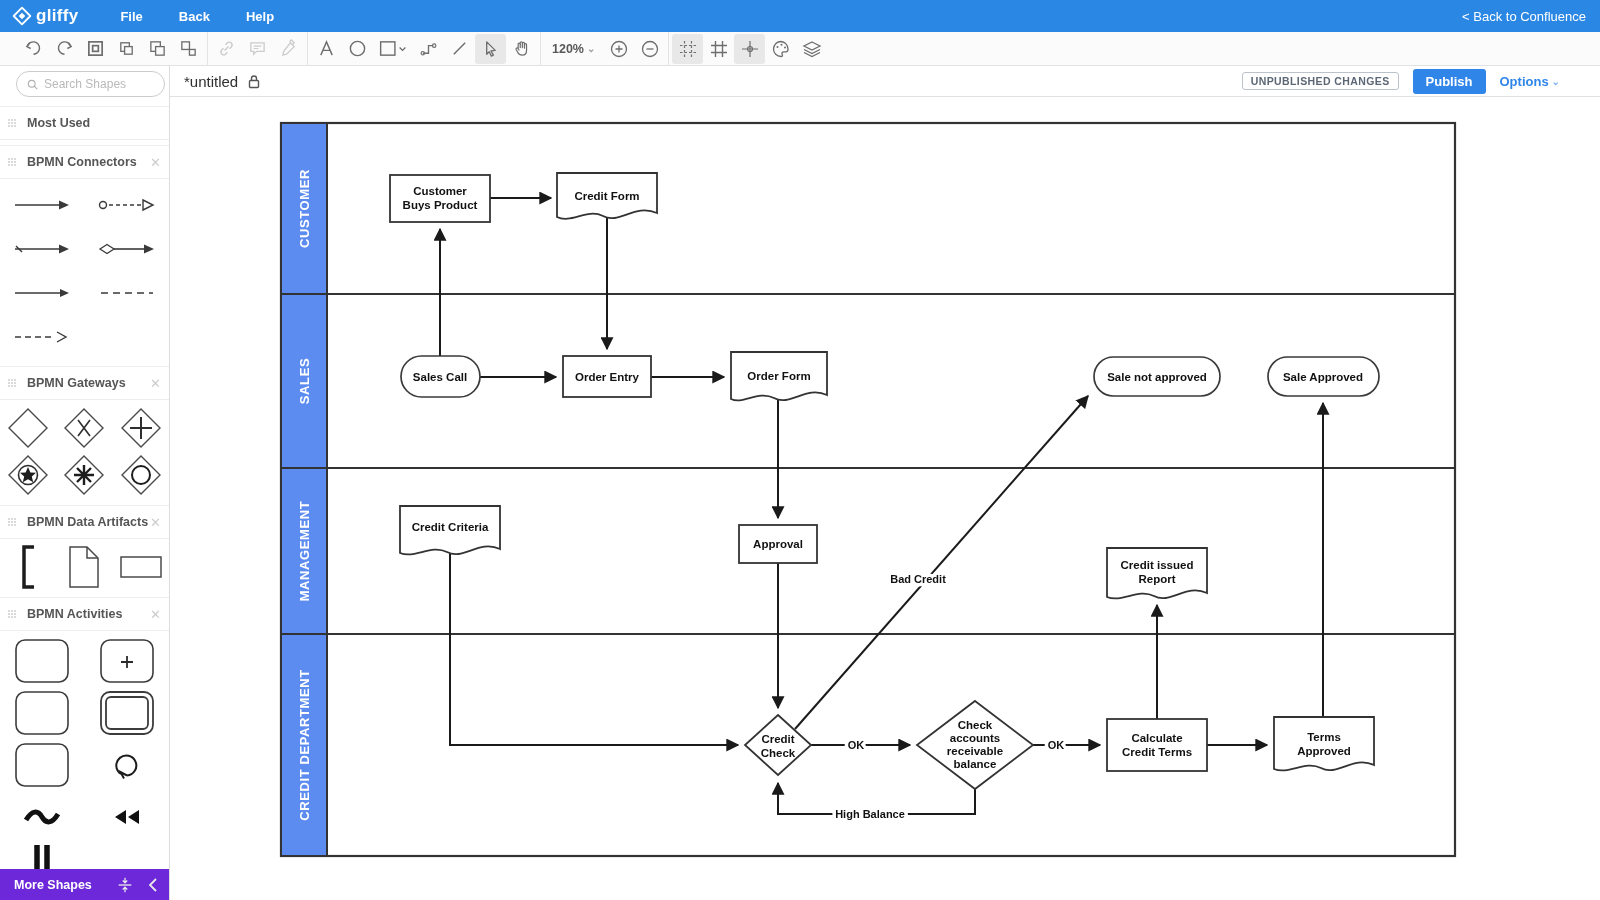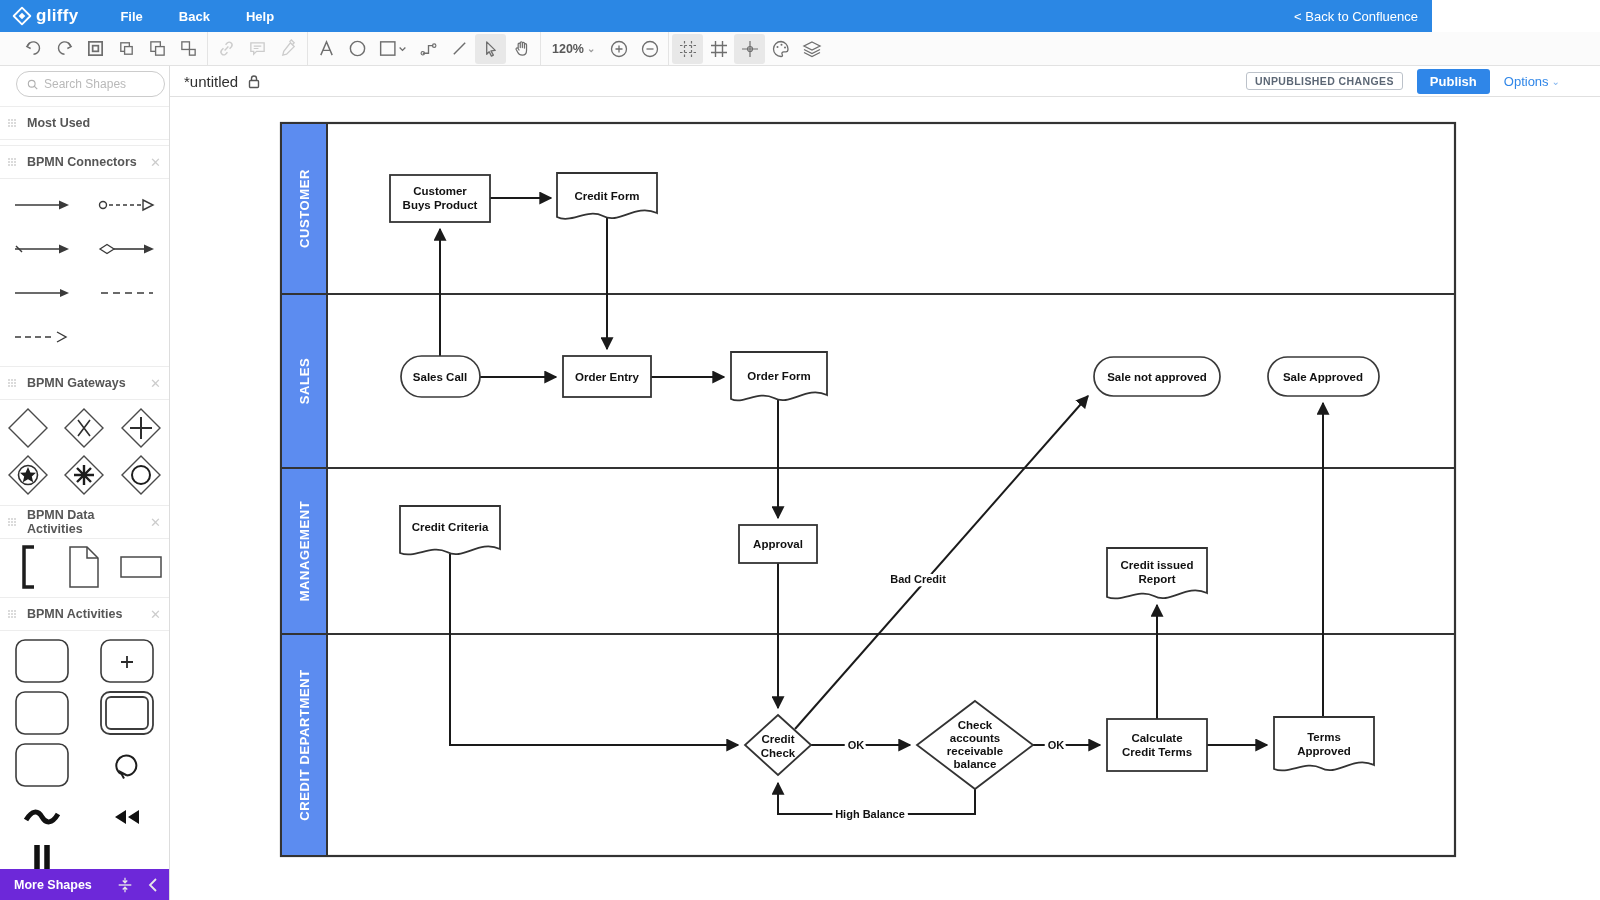--- a/index.html
+++ b/index.html
@@ -1,20 +1,20 @@
 <!DOCTYPE html>
 <html><head>
 <meta charset="utf-8">
 <style>
   * { margin:0; padding:0; box-sizing:border-box; }
   html,body { width:1600px; height:900px; overflow:hidden; background:#fff;
     font-family:"Liberation Sans", sans-serif; }
 
   
-  .topbar { position:absolute; left:0; top:0; width:1432px; height:32px;
+  .topbar { position:absolute; left:0; top:0; width:1600px; height:32px;
     background:#2b87e4; display:flex; align-items:center; color:#fff; }
   .logo { display:flex; align-items:center; gap:4px; margin-left:12px; }
   .logo-text { font-size:17px; font-weight:bold; letter-spacing:.3px; }
   .menu { display:flex; margin-left:28px; gap:8px; }
   .menu-item { font-size:13px; font-weight:600; padding:6px 14px; cursor:pointer; }
   .back-link { margin-left:auto; margin-right:14px; font-size:13px; font-weight:400; cursor:pointer; }
 
   
   .toolbar { position:absolute; left:0; top:32px; width:1600px; height:34px;
     background:#fbfbfb; border-bottom:1px solid #e2e2e2; display:flex; align-items:center; padding-left:18px; }
@@ -31,21 +31,21 @@
   
   .titlebar { position:absolute; left:170px; top:66px; width:1430px; height:31px; background:#fff;
     border-bottom:1px solid #e0e0e0; display:flex; align-items:center; }
   .doc-title { font-size:15px; color:#2f2f2f; margin-left:14px; }
   .lock { margin-left:9px; color:#555; display:flex; }
   .title-right { margin-left:auto; display:flex; align-items:center; gap:14px; margin-right:40px; }
   .badge { border:1px solid #bcc2ca; border-radius:3px; color:#5c6775; font-size:10.5px;
     font-weight:700; letter-spacing:.4px; padding:2px 8px; background:#fff; }
   .publish-btn { background:#2f86e8; color:#fff; border:none; border-radius:3px;
     font-size:13px; font-weight:600; padding:5px 13px; cursor:pointer; font-family:inherit; }
-  .options { color:#2f86e8; font-size:13px; font-weight:400; display:flex; align-items:center; gap:3px; cursor:pointer; }
+  .options { color:#2f86e8; font-size:13px; font-weight:700; display:flex; align-items:center; gap:3px; cursor:pointer; }
   .options .chev { color:#7fb3ef; }
 
   
   .sidebar { position:absolute; left:0; top:66px; width:170px; height:834px; background:#fff;
     border-right:1px solid #ddd; overflow:hidden; }
   .search-wrap { padding:5px 4px 4px 16px; }
   .search-box { display:flex; align-items:center; gap:6px; border:1px solid #ccc; border-radius:14px;
     height:26px; padding:0 10px; }
   .search-box input { border:none; outline:none; width:110px; font-size:12px; color:#444;
     font-family:inherit; background:transparent; }
@@ -407,21 +407,21 @@
         <i></i>
         <i></i>
         <i></i>
         <i></i>
         <i></i>
         <i></i>
         <i></i>
         <i></i>
         <i></i>
       </span>
-    <span class="sec-title">BPMN Data Activities</span>
+    <span class="sec-title">BPMN Data Artifacts</span>
     <span class="sec-close">✕</span>
   </div>
   <div class="shape-grid">
     <div class="cell c3">
       <svg width="20" height="46" viewBox="0 0 20 46">
           <path d="M16 3 H6 V43 H16" fill="none" stroke="#1d1d1d" stroke-width="3.5"></path>
         </svg>
     </div>
     <div class="cell c3">
       <svg width="34" height="44" viewBox="0 0 34 44">

